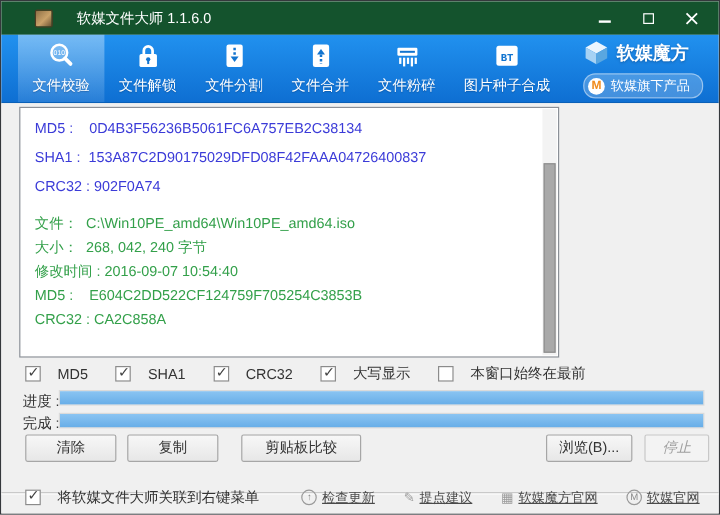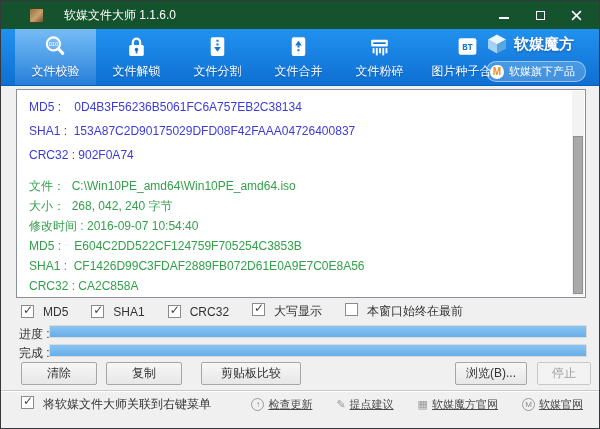--- a/index.html
+++ b/index.html
@@ -18,74 +18,74 @@
   .win-controls { margin-left:auto; display:flex; align-items:center; gap:22px; padding-right:6px; }
   .wc { width:14px; height:14px; display:flex; align-items:center; justify-content:center; cursor:pointer; }
   .wc .bar { width:10px; height:2px; background:#fff; margin-top:5px; }
   .wc .box { width:9px; height:9px; border:1.5px solid #fff; }
 
   
   .toolbar { position:absolute; top:28px; left:0; right:0; height:57px;
              background:linear-gradient(180deg,#2191ef 0%,#0e6fd2 100%);
              border-bottom:1px solid #0a60b8; }
   .tabs { position:absolute; left:14px; top:0; height:100%; display:flex; }
-  .tab { width:81px; height:100%; display:flex; flex-direction:column; align-items:center;
+  .tab { width:72px; height:100%; display:flex; flex-direction:column; align-items:center;
          justify-content:center; gap:4px; cursor:pointer; }
   .tab.wide { width:95px;font-family:Liberation Mono, monospace; }
   .tab.selected { background:linear-gradient(180deg,rgba(255,255,255,.38),rgba(255,255,255,.10)); }
   .ticon { width:25px; height:25px; }
   .tlabel { color:#fff; font-size:12px; white-space:nowrap; text-shadow:0 1px 1px rgba(0,40,90,.35); }
   .brand { position:absolute; right:13px; top:4px; display:flex; flex-direction:column;
            gap:6px; }
   .brand-row { display:flex; align-items:center; gap:6px; }
   .brand-name { color:#fff; font-size:15px; font-weight:bold; text-shadow:0 1px 2px rgba(0,40,90,.4); }
   .badge { display:flex; align-items:center; gap:5px; background:rgba(255,255,255,.22);
            border:1px solid rgba(255,255,255,.45); border-radius:10px; padding:2px 10px 2px 3px; cursor:pointer; }
   .m-circle { width:14px; height:14px; background:#fff; border-radius:50%; color:#f08c1e;
               font-size:10px; font-weight:bold; display:flex; align-items:center; justify-content:center; }
   .badge-text { color:#fff; font-size:11px; white-space:nowrap;font-family:Liberation Mono, monospace; }
 
   
   .content { position:absolute; top:85px; left:0; right:0; bottom:0; background:#f0f0f0; }
 
-  .resultbox { position:absolute; left:15px; top:3px; width:570px; height:209px;
+  .resultbox { position:absolute; left:15px; top:3px; width:450px; height:209px;
                background:#fff; border:1px solid #8b9097; padding:5px 12px 0 12px;
                font-size:12px; overflow:hidden; }
   .rline { white-space:pre; }
   .rline.blue  { color:#3b3bd8; line-height:24px; }
   .rline.green { color:#33a04a; line-height:20px; }
   .rspacer { height:9px; }
   .sbar { position:absolute; top:1px; right:1px; bottom:1px; width:12px; background:#f3f3f3; }
   .sthumb { position:absolute; top:22%; bottom:2px; left:1px; right:1px;
             background:#a9a9a9; border:1px solid #8f8f8f; }
 
   .options { position:absolute; left:20px; top:217px; display:flex; gap:23px; align-items:center; }
-  .opt { display:flex; align-items:flex-start; gap:9px; cursor:pointer; }
+  .opt { display:flex; align-items:center; gap:14px; cursor:pointer; }
   .cb { position:relative; width:13px; height:13px; background:#fff; border:1px solid #8b8b8b; }
   .cb.checked::after { content:"✓"; position:absolute; left:1px; top:-3px;
                        font-size:12px; font-weight:bold; color:#424242; }
   .olabel { font-size:12px; color:#333; white-space:nowrap; }
 
   .plabel { position:absolute; left:18px; font-size:12px; color:#333; white-space:nowrap; }
   .p1l { top:240px; } .p2l { top:259px; }
   .pbar { position:absolute; left:48px; right:12px; height:13px; background:#e9e9e9;
           border:1px solid #dadada; }
   .p1b { top:239px; } .p2b { top:258px; }
   .pfill { height:100%; background:linear-gradient(180deg,#8ac4f2,#68aee8); }
 
   .btn { position:absolute; top:276px; height:23px; font-size:12px; color:#333;
          background:linear-gradient(180deg,#f7f7f7,#e7e7e7); border:1px solid #a6a6a6;
          border-radius:2px; cursor:pointer; font-family:inherit; }
   .b-clear { left:20px; width:76px; }
   .b-copy { left:105px; width:76px; }
   .b-compare { left:200px; width:100px; }
   .b-browse { left:454px; width:72px; }
-  .b-stop { left:536px; width:54px; background:#f3f3f3; border-color:#c8c8c8; color:#9e9e9e; cursor:default; }
-
-  .footer { position:absolute; left:0; right:0; bottom:0; height:38px;
+  .b-stop { left:536px; width:54px; background:#f3f3f3; border-color:#c8c8c8; color:#9e9e9e; cursor:default;font-style:italic; }
+
+  .footer { position:absolute; left:0; right:0; bottom:0; height:18px;
             border-top:1px solid #c9c9c9; box-shadow:inset 0 1px 0 #fdfdfd;
             display:flex; align-items:center; padding:0 16px 10px 20px; }
   .flabel { font-size:12px; color:#333; white-space:nowrap; }
   .flinks { margin-left:auto; display:flex; align-items:center; gap:24px; }
   .flink { display:flex; align-items:center; gap:4px; cursor:pointer; text-decoration:none; }
   .ftext { font-size:11px; color:#4a4a4a; text-decoration:underline; white-space:nowrap; }
   .fic-circle { width:13px; height:13px; border:1px solid #9a9a9a; border-radius:50%;
                 display:flex; align-items:center; justify-content:center;
                 font-size:8px; color:#8a8a8a; flex:0 0 auto; }
   .fic-plain { font-size:11px; color:#9a9a9a; flex:0 0 auto; }
@@ -195,21 +195,20 @@
 
     <div class="resultbox">
       <div class="rline blue">MD5 :    0D4B3F56236B5061FC6A757EB2C38134</div>
       <div class="rline blue">SHA1 :  153A87C2D90175029DFD08F42FAAA04726400837</div>
       <div class="rline blue">CRC32 : 902F0A74</div>
       <div class="rspacer"></div>
       <div class="rline green">文件：  C:\Win10PE_amd64\Win10PE_amd64.iso</div>
       <div class="rline green">大小：  268, 042, 240 字节</div>
       <div class="rline green">修改时间 : 2016-09-07 10:54:40</div>
       <div class="rline green">MD5 :    E604C2DD522CF124759F705254C3853B</div>
-      <div class="rline green">SHA1 :  CF1426D99C3FDAF2889FB072D61E0A9E7C0E8A56</div>
       <div class="rline green">CRC32 : CA2C858A</div>
       <div class="sbar">
         <div class="sthumb"></div>
       </div>
     </div>
 
     <div class="options">
       <label class="opt">
         <span class="cb checked"></span>
         <span class="olabel">MD5</span>

